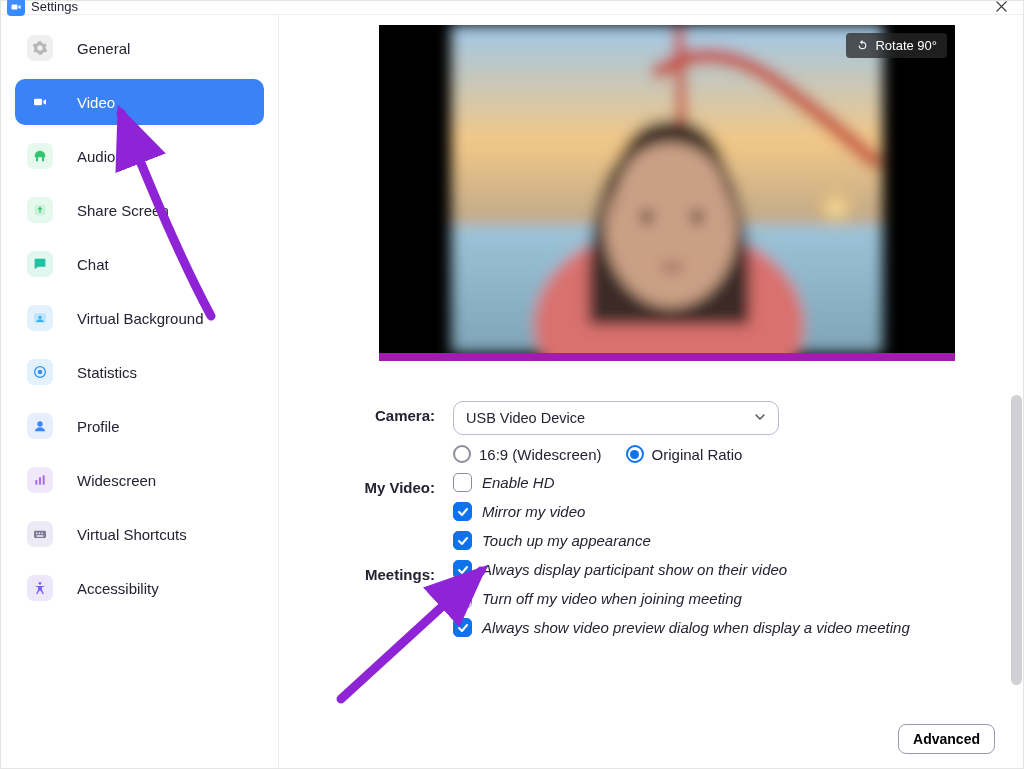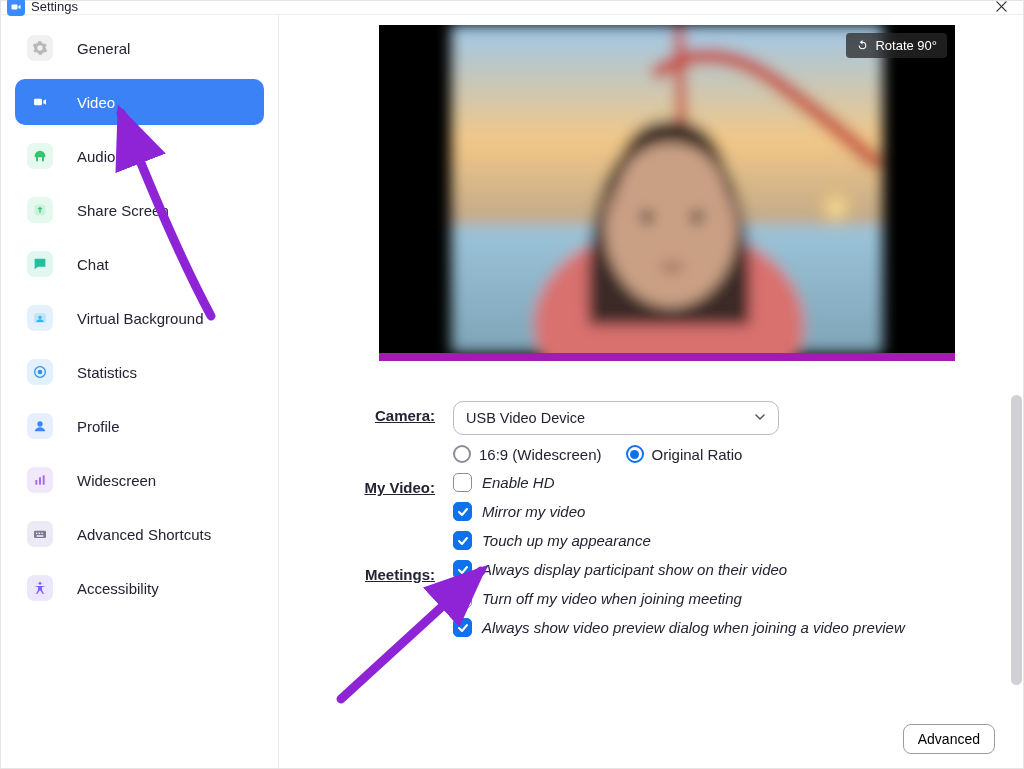--- a/index.html
+++ b/index.html
@@ -20,36 +20,36 @@
   .nav-item .icon { width:26px; height:26px; border-radius:7px; display:flex; align-items:center; justify-content:center; flex-shrink:0;}
   .nav-item .icon svg { width:16px; height:16px; }
   .main { flex: 1; display:flex; flex-direction:column; min-width:0; position:relative; }
   .scroll { flex:1; overflow:hidden; padding: 0 36px 0 68px; }
   .preview-wrap { position:relative; margin: 10px auto 40px auto; width: 576px; height: 336px; background:#a21caf; }
   .preview-canvas { position:absolute; inset:0; }
   .rotate-btn { position:absolute; top:8px; right:8px; background: rgba(40,40,40,0.75); color:#fff; border-radius:4px; padding:5px 10px; display:flex; align-items:center; gap:6px; font-size:13px; cursor:pointer;}
   .rotate-btn svg { width:13px; height:13px; }
   .form { font-size:15px; }
   .form-row { display:flex; margin-bottom:10px; }
-  .form-label { width:106px; text-align:right; font-weight:700; font-size:15px; color:#232333; padding-top:6px; padding-right:18px;text-decoration:underline; }
+  .form-label { width:106px; text-align:right; font-weight:700; font-size:15px; color:#232333; padding-top:6px; padding-right:18px; }
   .form-col { flex:1; display:flex; flex-direction:column; gap:10px; }
   .select { width: 326px; height:34px; border:1px solid #babacc; border-radius:10px; padding:0 12px; display:flex; align-items:center; cursor:pointer; position:relative; font-size:14.5px; color:#232333;}
   .select .chev { position:absolute; right:12px; top:50%; transform:translateY(-50%);}
   .select .chev svg{width:12px;height:12px;}
   .radio-row { display:flex; gap:24px; align-items:center;}
   .radio-opt { display:flex; align-items:center; gap:8px; cursor:pointer;}
   .radio-circle { width:18px; height:18px; border:2px solid #8c8c9c; border-radius:50%; display:flex; align-items:center; justify-content:center;}
   .radio-opt.checked .radio-circle { border-color:#0e72ed;}
   .radio-opt.checked .radio-circle::after { content:""; width:9px; height:9px; background:#0e72ed; border-radius:50%;}
   .check-opt { display:flex; align-items:center; gap:10px; cursor:pointer;font-style:italic;}
   .check-box { width:19px; height:19px; border:1.5px solid #8c8c9c; border-radius:5px; display:flex; align-items:center; justify-content:center; flex-shrink:0;}
   .check-opt.checked .check-box { background:#0e72ed; border-color:#0e72ed;}
   .check-opt.checked .check-box svg{width:12px;height:12px;}
   .footer { position:absolute; bottom:14px; right:28px; }
-  .adv-btn { border:1px solid #9a9aaa; background:#fff; padding:6px 14px; border-radius:8px; cursor:pointer; font-size:14px;}
+  .adv-btn { border:1px solid #9a9aaa; background:#fff; padding:6px 14px; border-radius:8px; cursor:pointer; font-size:14px;font-weight:bold;}
   .scrollbar { position:absolute; right:1px; top:380px; width:11px; height:290px; background:#d0d0d5; border-radius:6px; }
   
   .arrow { position:absolute; pointer-events:none; }
 </style>
 </head>
 <body>
 
 <div class="window">
   <div class="titlebar">
     <div class="appicon">
@@ -152,21 +152,21 @@
         <div class="nav-item">
           <span class="icon" style="background: rgb(236, 235, 245); color: rgb(125, 122, 152);">
             <svg viewBox="0 0 24 24">
               <rect x="3" y="7" width="18" height="11" rx="2" fill="currentColor"></rect>
               <rect x="6" y="10" width="2" height="2" fill="#fff"></rect>
               <rect x="10" y="10" width="2" height="2" fill="#fff"></rect>
               <rect x="14" y="10" width="2" height="2" fill="#fff"></rect>
               <rect x="7" y="14" width="10" height="2" fill="#fff"></rect>
             </svg>
           </span>
-          <span>Advanced Shortcuts</span>
+          <span>Virtual Shortcuts</span>
         </div>
         <div class="nav-item">
           <span class="icon" style="background: rgb(236, 231, 251); color: rgb(123, 97, 255);">
             <svg viewBox="0 0 24 24">
               <circle cx="12" cy="5" r="2" fill="currentColor"></circle>
               <path d="M4 9h16l-5 2v4l3 6h-2l-3-5h-2l-3 5H6l3-6v-4L4 9z" fill="currentColor"></path>
             </svg>
           </span>
           <span>Accessibility</span>
         </div>
@@ -280,21 +280,21 @@
                 <div class="check-opt">
                   <span class="check-box"></span>
                   <span>Turn off my video when joining meeting</span>
                 </div>
                 <div class="check-opt checked">
                   <span class="check-box">
                     <svg viewBox="0 0 12 12">
                       <path d="M2 6l3 3 5-6" stroke="#fff" stroke-width="2" fill="none" stroke-linecap="round" stroke-linejoin="round"></path>
                     </svg>
                   </span>
-                  <span>Always show video preview dialog when joining a video preview</span>
+                  <span>Always show video preview dialog when display a video meeting</span>
                 </div>
               </div>
           </div>
         </div>
       </div>
 
       <div class="footer">
         <button class="adv-btn">Advanced</button>
       </div>
       <div class="scrollbar"></div>

